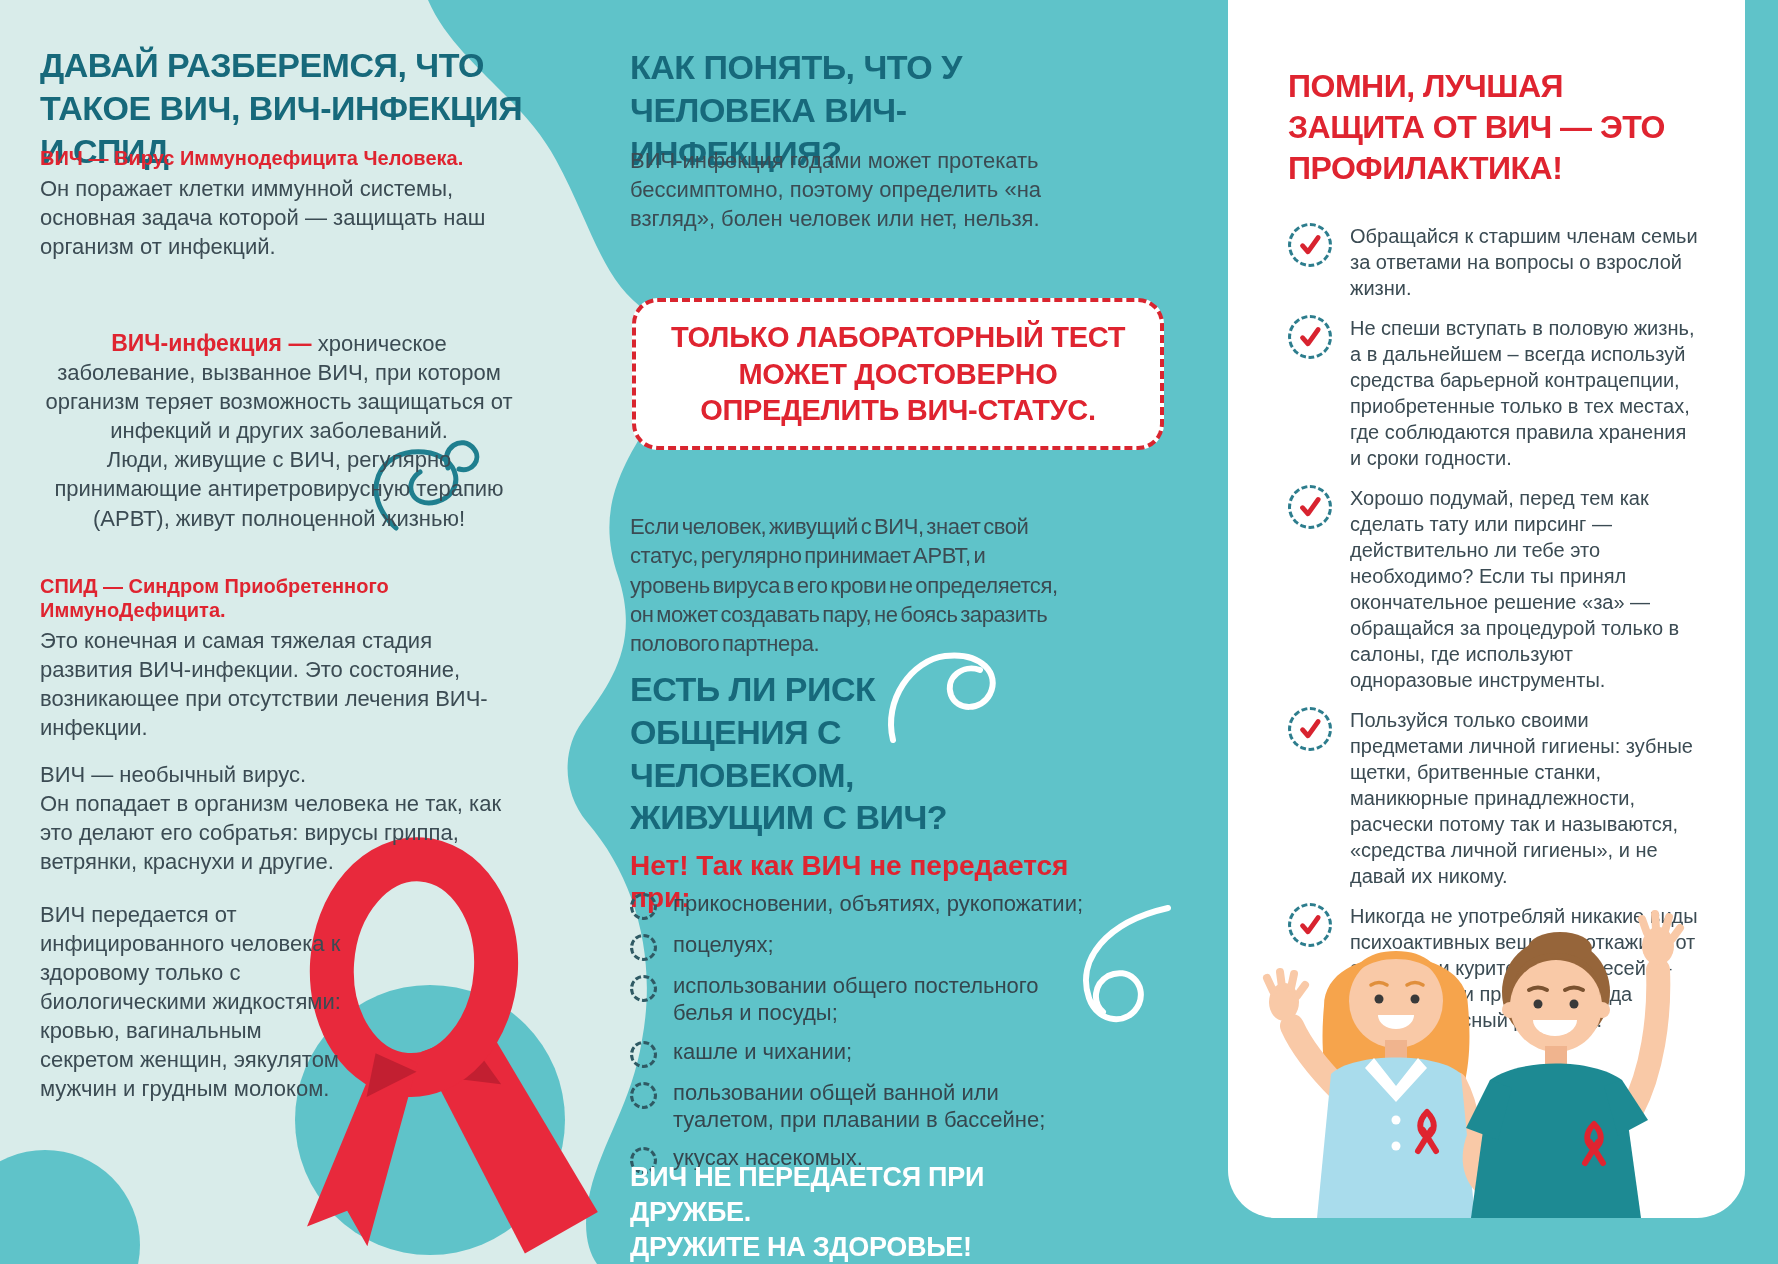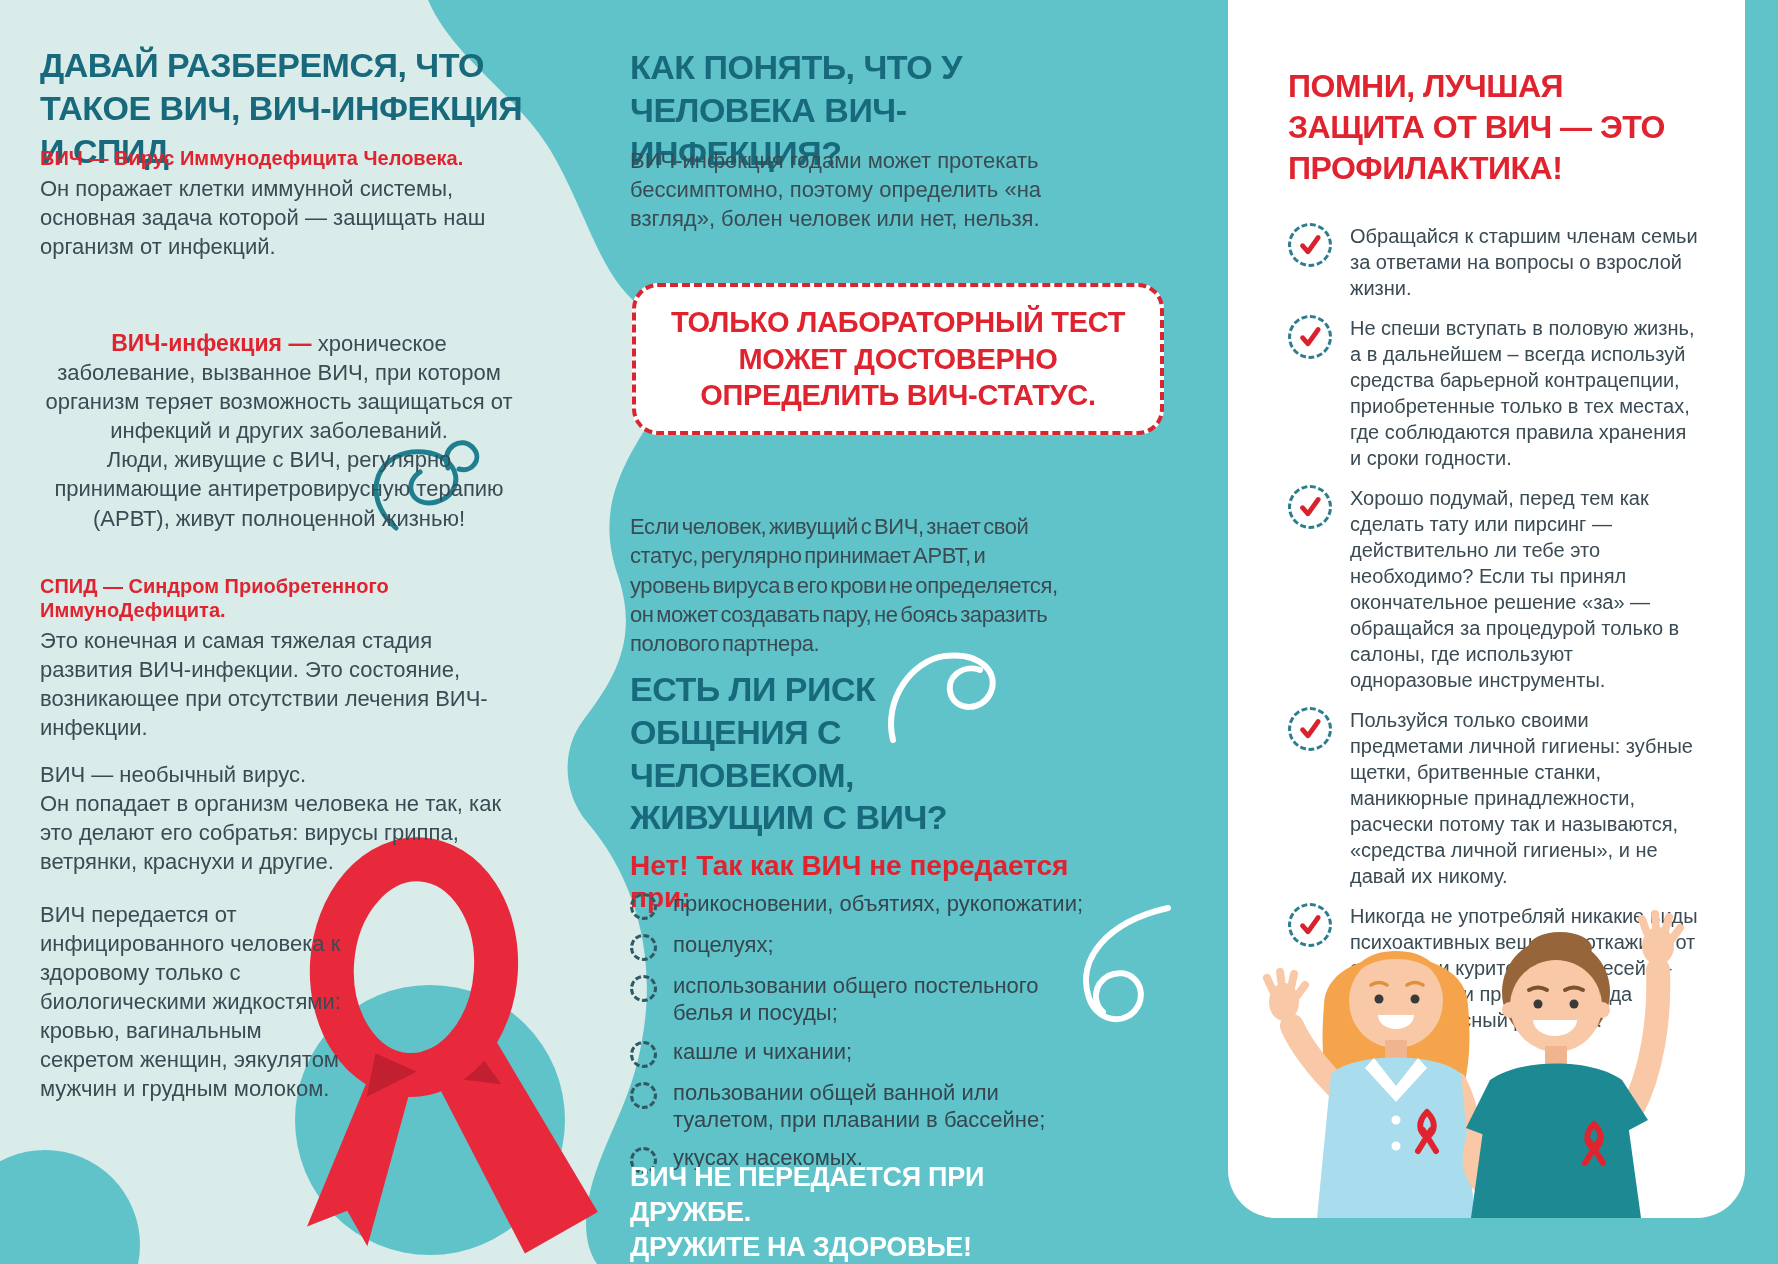--- a/index.html
+++ b/index.html
@@ -14,21 +14,21 @@
   
   #leftHeading{left:40px;top:44px;width:500px;}
   #secHiv{left:40px;top:146px;width:478px;}
   #secInfection{left:40px;top:328px;width:478px;text-align:center;}
   #secAids{left:40px;top:574px;width:472px;}
   #secUnusual{left:40px;top:760px;width:478px;}
   #secTransmission{left:40px;top:900px;width:302px;}
   
   #midHeading{left:630px;top:46px;width:440px;}
   #midIntro{left:630px;top:146px;width:452px;}
-  #testBox{left:632px;top:283px;width:532px;height:152px;box-sizing:border-box;
+  #testBox{left:632px;top:298px;width:532px;height:152px;box-sizing:border-box;
            background:#fff;border:4px dashed #d9252f;border-radius:26px;
            display:flex;align-items:center;justify-content:center;text-align:center;
            padding:10px 28px;}
   #testBox .t{color:#df2430;font-weight:700;font-size:29px;line-height:1.27;letter-spacing:-0.3px;}
   #arvtNote{left:630px;top:512px;width:432px;color:#3b4b53;font-size:22px;line-height:1.33;
             letter-spacing:-0.4px;word-spacing:-3px;}
   #riskHeading{left:630px;top:668px;width:380px;}
   #riskLead{left:630px;top:850px;width:460px;color:#df2430;font-weight:700;font-size:28px;}
   #riskList{left:630px;top:890px;width:462px;}
   .risk-item{display:flex;gap:16px;margin-bottom:11px;color:#35464e;font-size:22px;line-height:1.24;}

